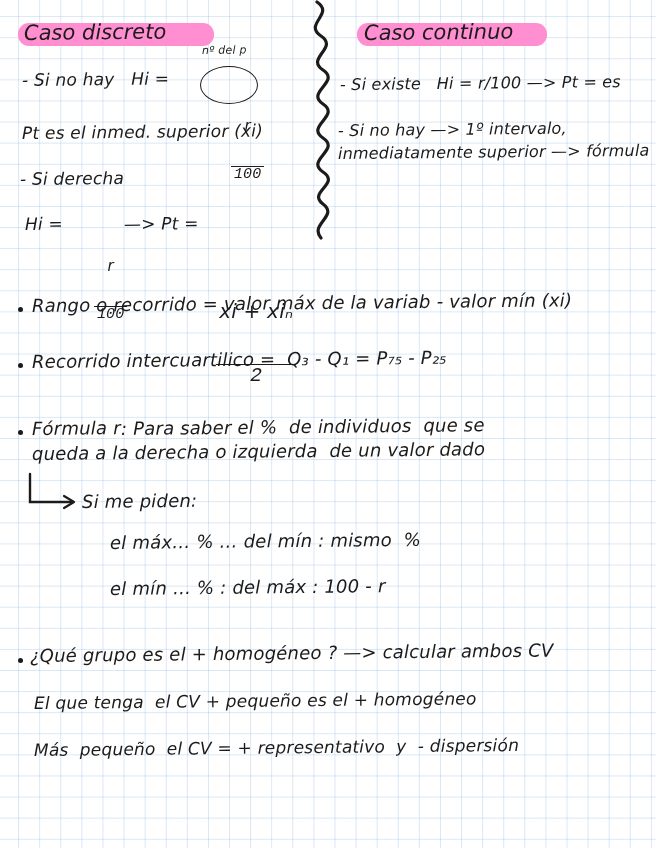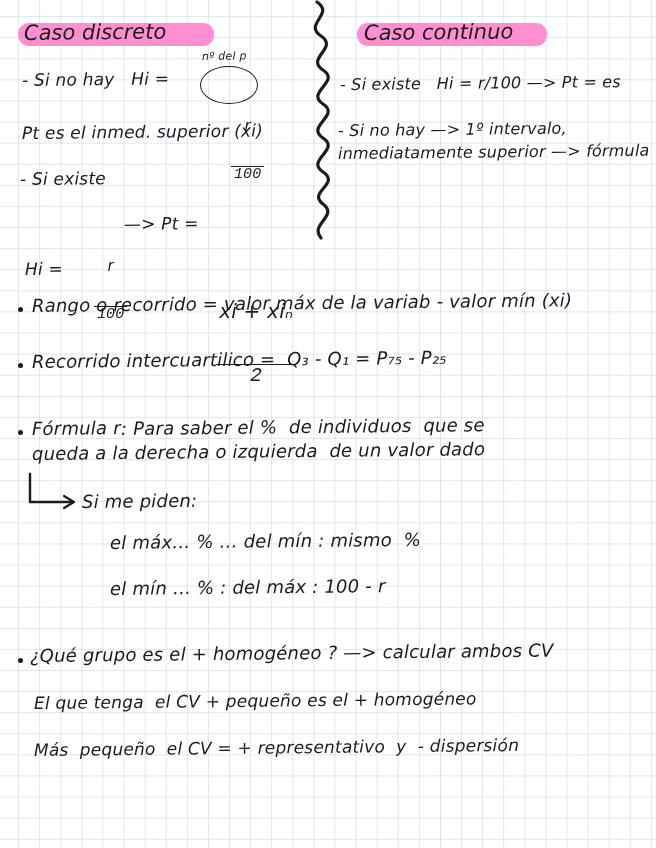--- a/index.html
+++ b/index.html
@@ -95,27 +95,27 @@
 
   <div class="ink hw" style="left:22px; top:70px; font-size:17px;">- Si no hay   Hi =</div>
 
   <div class="oval" style="left:200px; top:66px; width:56px; height:36px;"></div>
   <div class="ink" style="left:211px; top:70px; font-size:15px;">
     <span class="frac">
       <span class="num">r</span>
       <span class="den">100</span>
     </span>
   </div>
-  <div class="ink hw" style="left:202px; top:50px; font-size:11px;">nº del p</div>
+  <div class="ink hw" style="left:202px; top:44px; font-size:11px;">nº del p</div>
 
   <div class="ink hw" style="left:22px; top:123px; font-size:17px;">Pt es el inmed. superior (xi)</div>
 
-  <div class="ink hw" style="left:20px; top:169px; font-size:17px;">- Si existe</div>
+  <div class="ink hw" style="left:20px; top:169px; font-size:17px;">- Si derecha</div>
 
-  <div class="ink hw" style="left:25px; top:214px; font-size:17px;margin-top:45px;">Hi =</div>
+  <div class="ink hw" style="left:25px; top:214px; font-size:17px;">Hi =</div>
   <div class="ink" style="left:74px; top:210px; font-size:15px;">
     <span class="frac">
       <span class="num">r</span>
       <span class="den">100</span>
     </span>
   </div>
   <div class="ink hw" style="left:124px; top:214px; font-size:17px;">—&gt; Pt =</div>
   <div class="ink" style="left:190px; top:208px; font-size:20px;margin-top:28px;">
     <span class="frac">
       <span class="num">xi + xiₙ</span>

